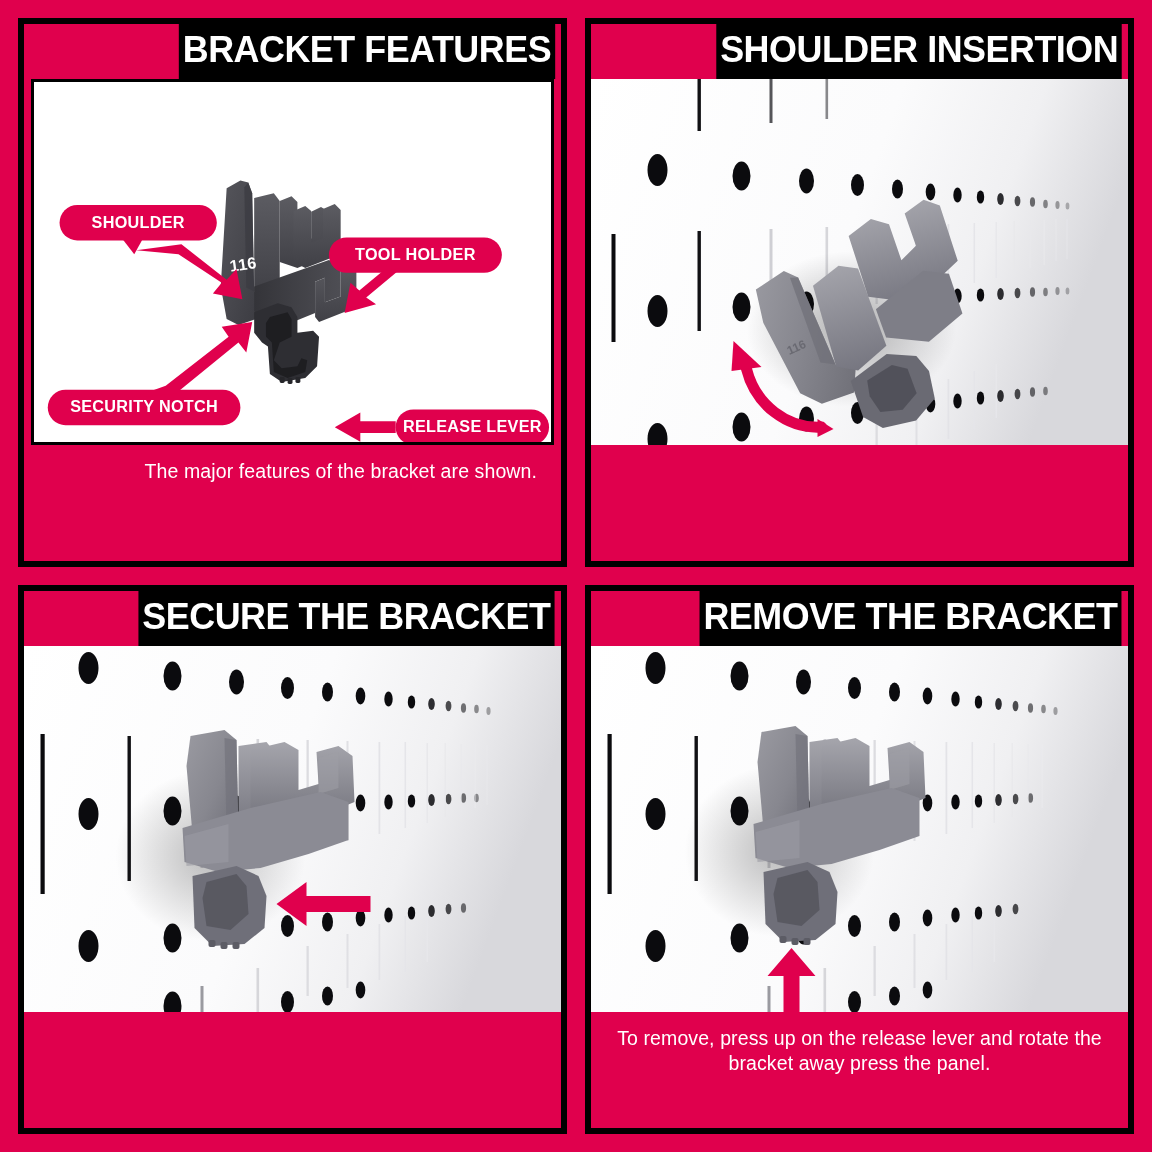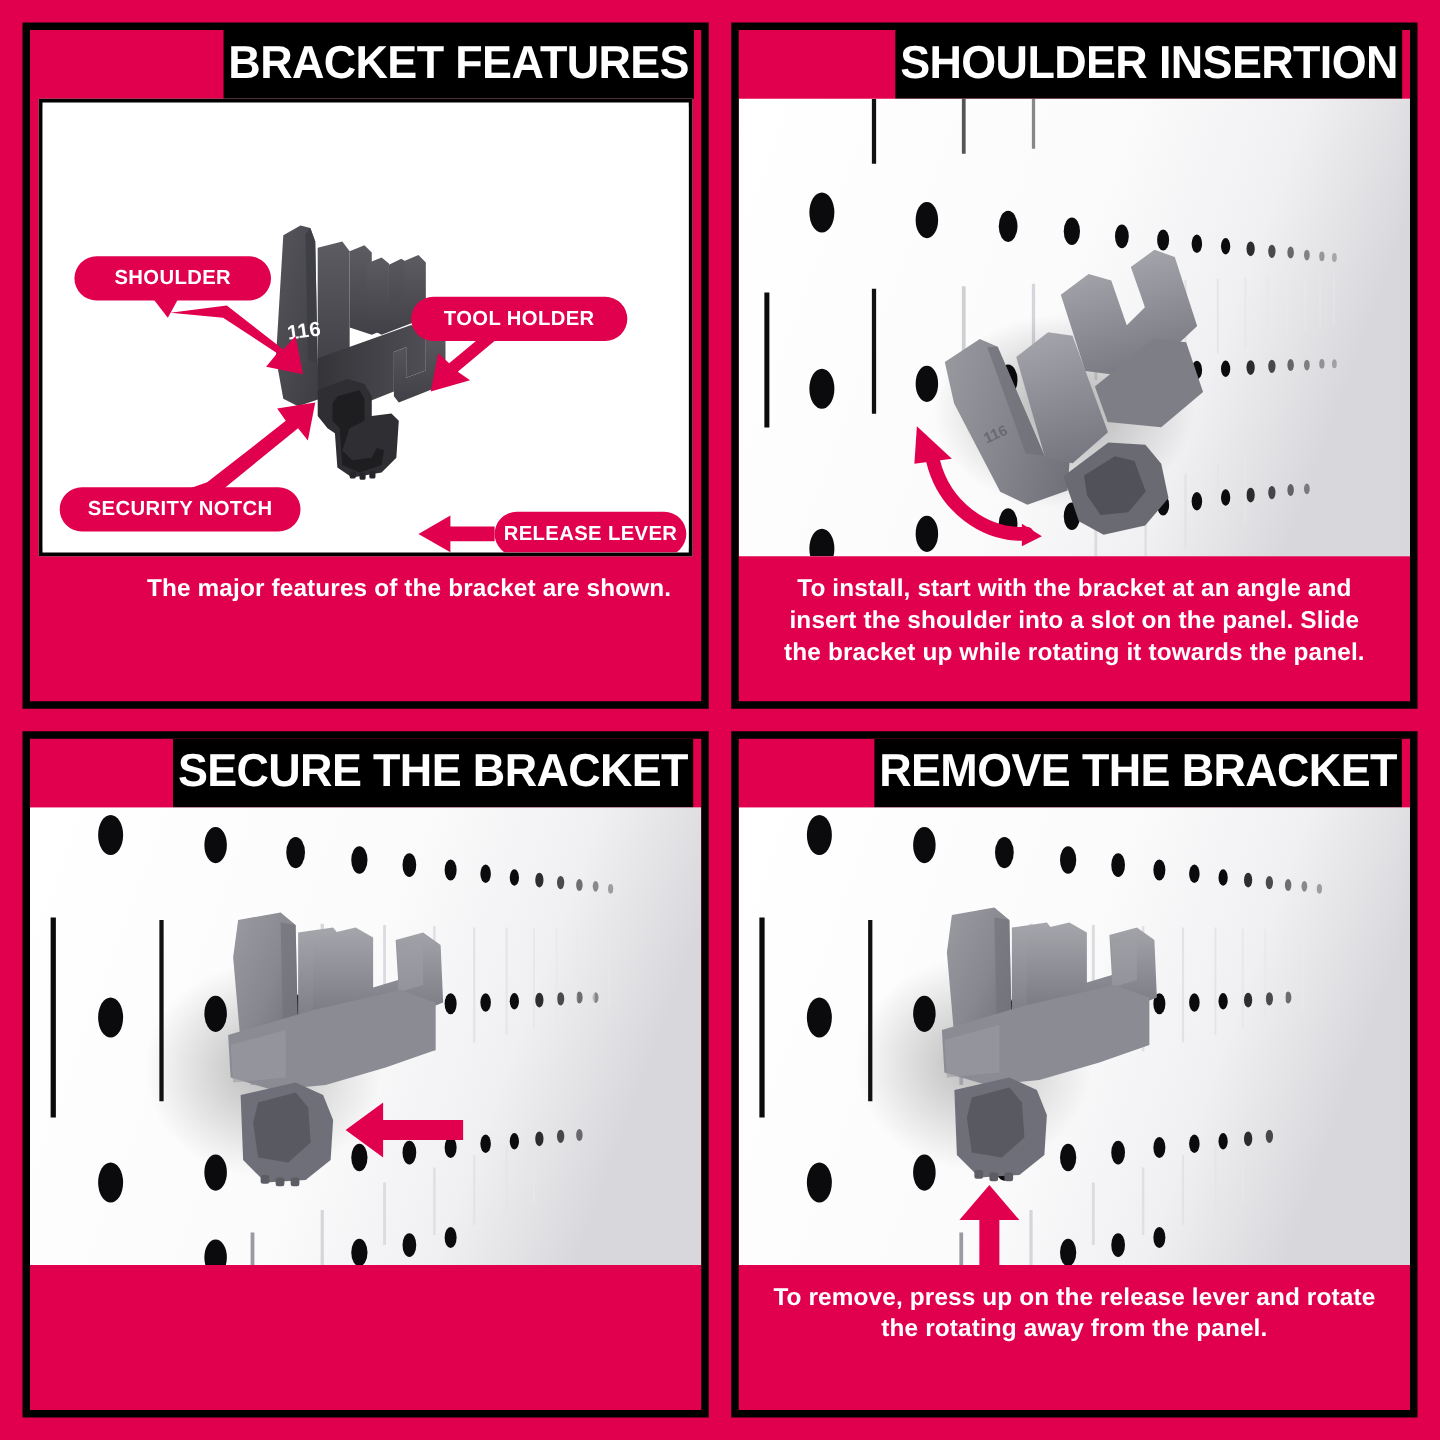--- a/index.html
+++ b/index.html
@@ -46,21 +46,21 @@
     background:#fff;
     border:3px solid #000;
     box-sizing:border-box;
     height:366px;
     overflow:hidden;
   }
   .media.nopad{margin:0 7px;}
   .caption{
     color:#fff;
     text-align:center;
-    font-weight:bold;
+    font-weight:normal;
     font-size:19.5px;
     line-height:1.30;
     padding:14px 24px 6px 24px;
     letter-spacing:0.1px;
     flex:1;
   }
   svg{display:block;}
   .pill-text{
     font-family:"Liberation Sans", sans-serif;
     font-weight:bold;
@@ -289,21 +289,20 @@
         </g>
 
         <g>
           <path d="M232 348 C198 350 166 326 157 290" stroke="#e0004d" stroke-width="11" fill="none" stroke-linecap="round"></path>
           <path d="M144 262 L172 288 L142 292 Z" fill="#e0004d"></path>
           <path d="M228 340 L244 350 L228 358 Z" fill="#e0004d"></path>
         </g>
       </svg>
     </div>
 
-    <div class="caption">To install, start with the bracket at an angle and insert the shoulder into a slot on the panel. Slide the bracket up while rotating it towards the panel.</div>
   </div>
 
   <div class="panel">
     <div class="panel-header">SECURE THE BRACKET</div>
 
     <div class="media nopad" style="border:none;height:366px;margin:0;">
       <svg width="100%" height="100%" viewBox="0 0 540 366" preserveAspectRatio="xMidYMid slice">
         <defs>
           <linearGradient id="pegWall3" x1="0" y1="0" x2="1" y2="0.25">
             <stop offset="0%" stop-color="#ffffff"></stop>
@@ -538,16 +537,16 @@
           <rect x="202" y="292" width="7" height="7" rx="2" fill="#5c5c65"></rect>
           <rect x="214" y="292" width="7" height="7" rx="2" fill="#5c5c65"></rect>
         </g>
 
         <g>
           <path d="M194 366 L194 330 L178 330 L202 302 L226 330 L210 330 L210 366 Z" fill="#e0004d"></path>
         </g>
       </svg>
     </div>
 
-    <div class="caption">To remove, press up on the release lever and rotate the rotating away from the panel.</div>
+    <div class="caption">To remove, press up on the release lever and rotate the bracket away press the panel.</div>
   </div>
 
 </div>
 
 </body></html>

